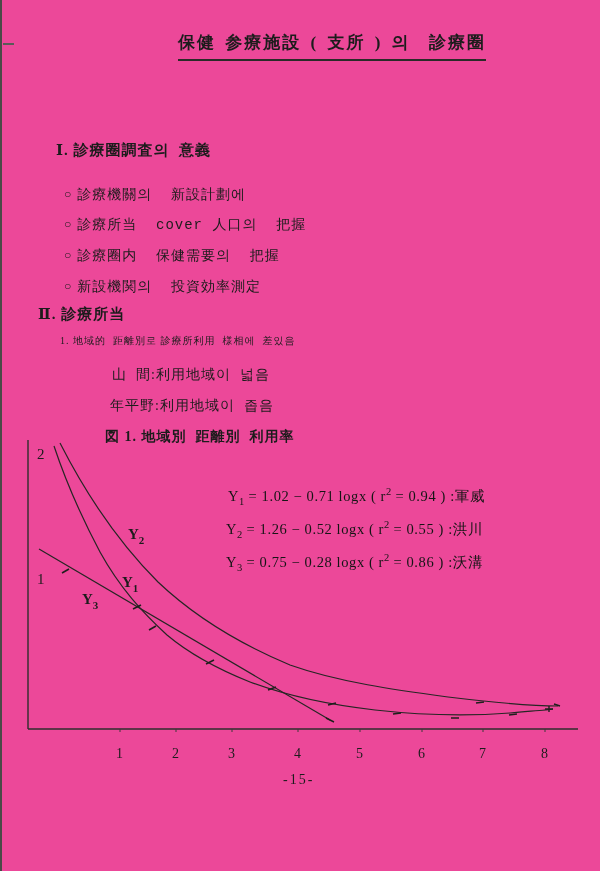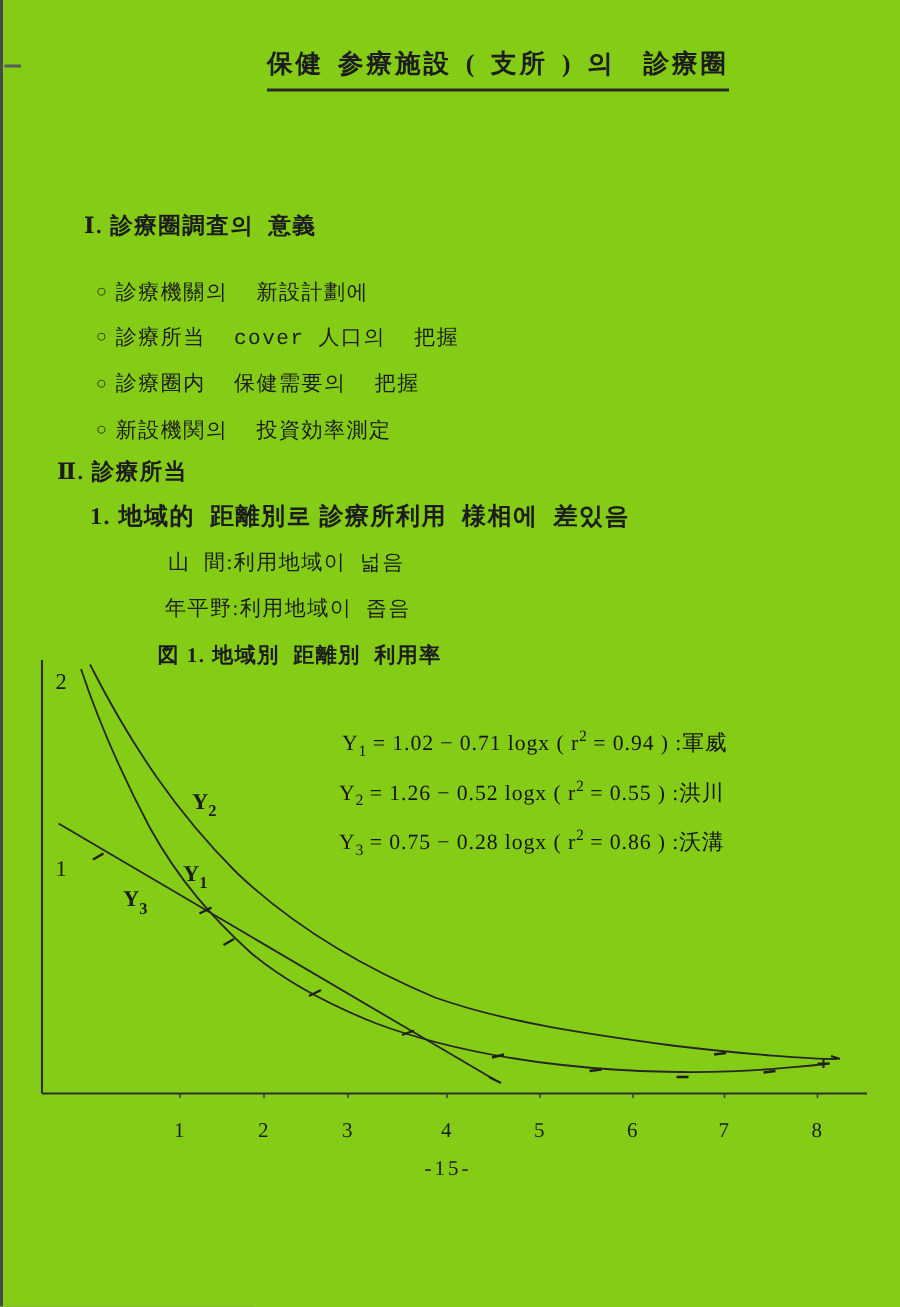--- a/index.html
+++ b/index.html
@@ -4,21 +4,21 @@
 <style>
   html,body{margin:0;padding:0;}
   body{
     background:#888;
     font-family:"Liberation Serif","DejaVu Serif",serif;
   }
   .page{
     position:relative;
     width:600px;height:871px;
     margin:0 auto;
-    background:#84cc16;
+    background:#ec4899;
     color:#1c1c1c;
     overflow:hidden;
   }
   .scan-edge{
     position:absolute;left:0;top:0;width:2px;height:871px;
     background:#4a4a48;
   }
   .scan-dash{
     position:absolute;left:3px;top:43px;width:11px;height:2px;
     background:#5a5a58;
@@ -33,21 +33,21 @@
   }
   .sec-head{font-size:15px;font-weight:700;}
   .sec1{left:56px;top:141px;}
   .sec2{left:38px;top:305px;}
   .bullet{font-size:14px;font-family:Liberation Mono, monospace;}
   .bullet .marker{font-size:12px;margin-right:5px;position:relative;top:-1px;}
   .b0{left:64px;top:186px;}
   .b1{left:64px;top:216px;}
   .b2{left:64px;top:247px;}
   .b3{left:64px;top:278px;}
-  .item1{left:60px;top:334px;font-size:16px;font-weight:700;}
+  .item1{left:60px;top:334px;font-size:10px;font-weight:400;}
   .mline{left:112px;top:366px;font-size:14px;}
   .pline{left:110px;top:397px;font-size:14px;}
   .caption{left:105px;top:428px;font-size:14px;font-weight:700;}
   .eq{
     position:absolute;white-space:pre;
     font-size:14.5px;letter-spacing:0.6px;
     color:#151515;
   }
   .eq0{left:228px;top:486px;}
   .eq1{left:226px;top:519px;}

